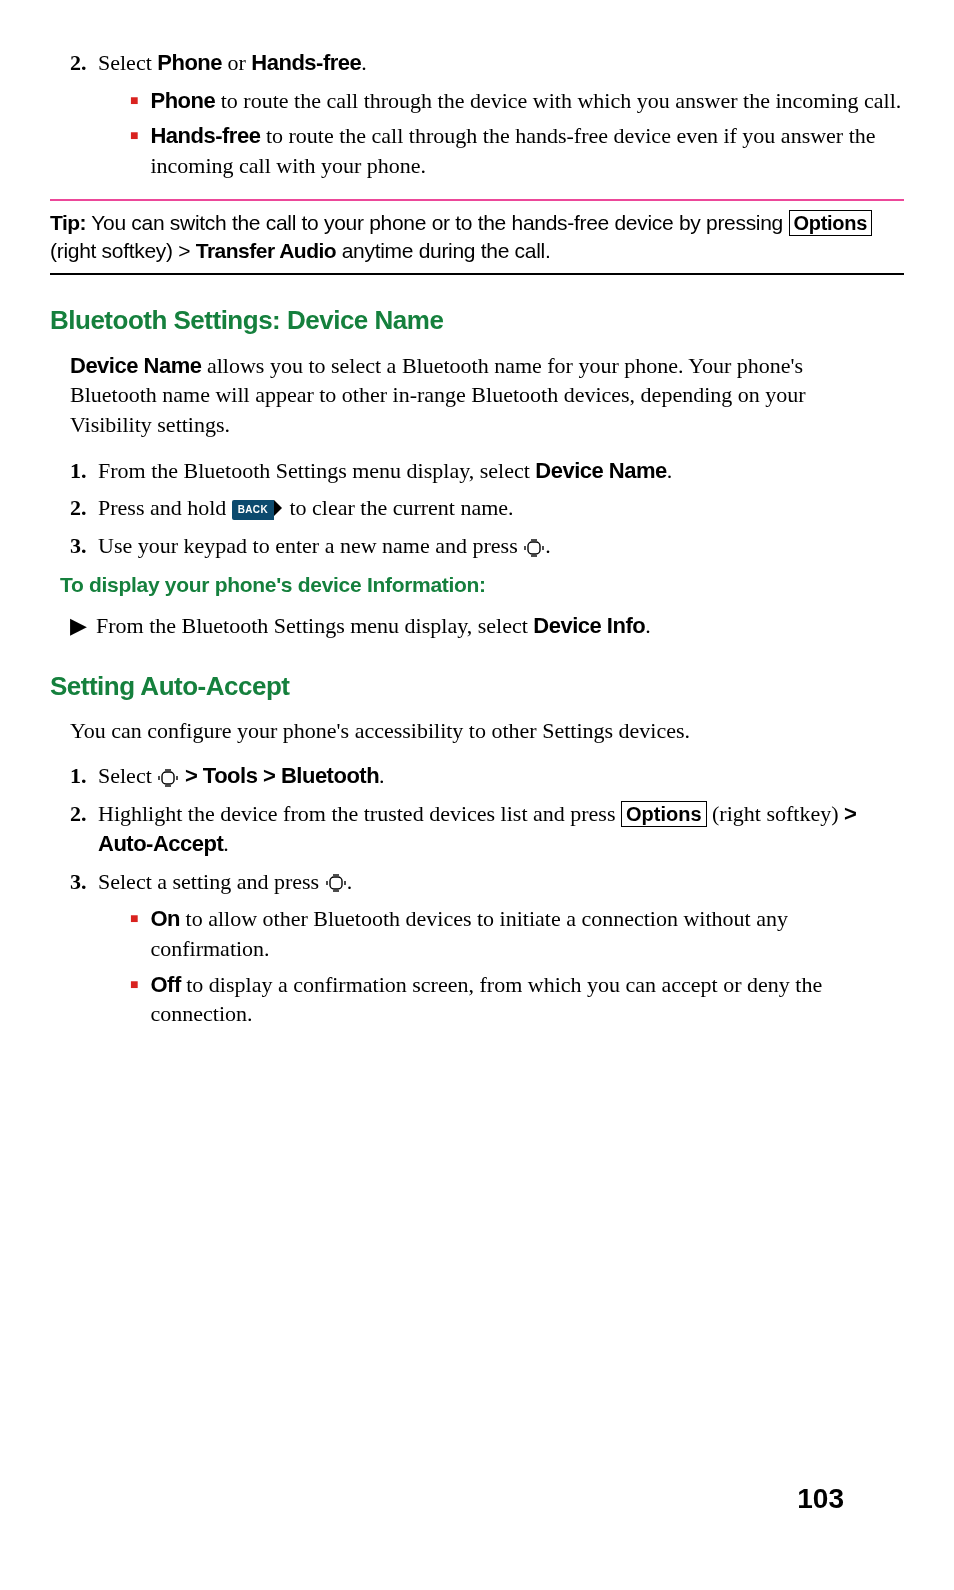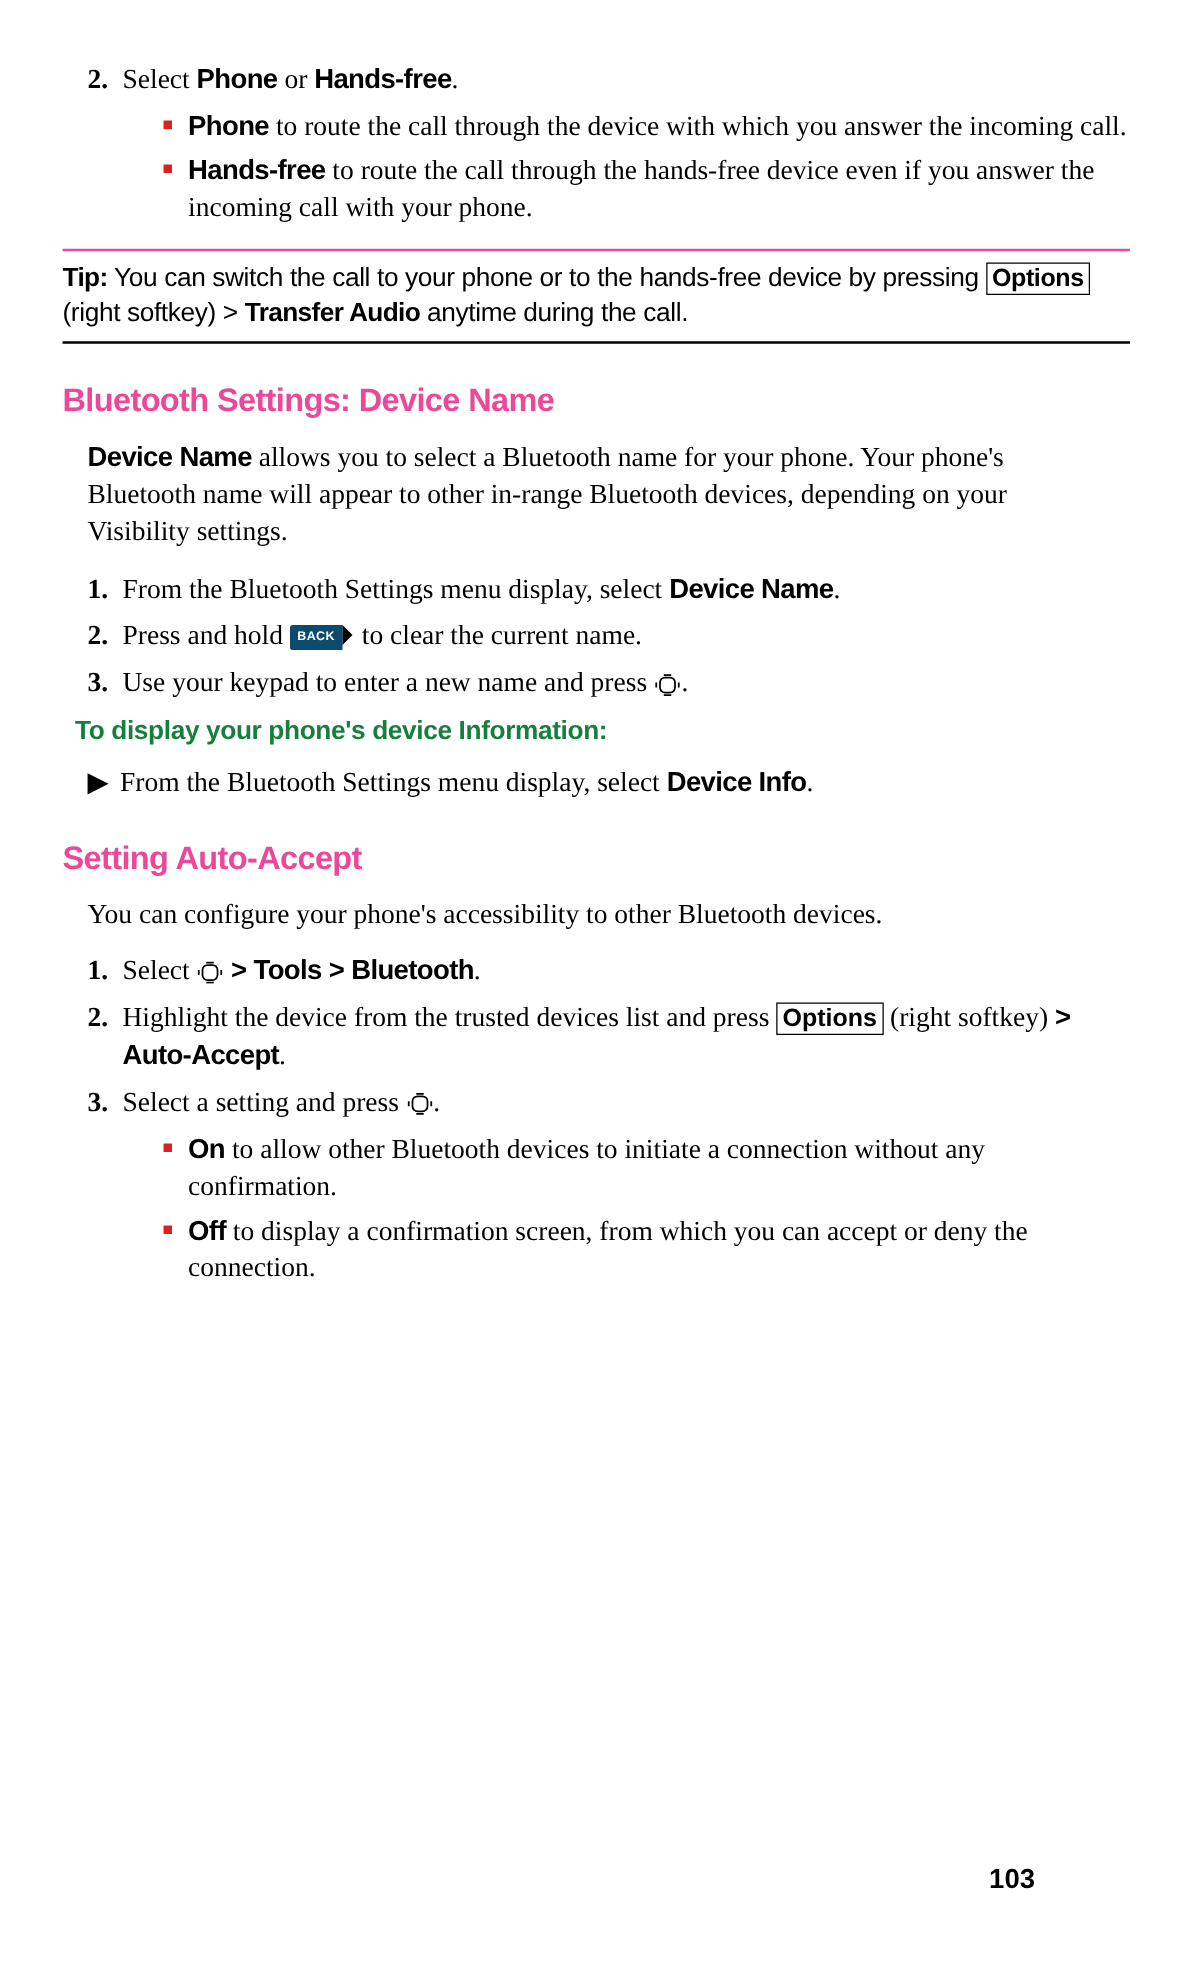--- a/index.html
+++ b/index.html
@@ -53,21 +53,21 @@
   .softkey {
     border: 1.5px solid #000;
     padding: 0 4px;
     font-family: Arial, Helvetica, sans-serif;
     font-weight: bold;
     display: inline-block;
     line-height: 1.2;
     font-size: 20px;
   }
   h3 {
-    color: #ec4899;
+    color: #15803d;
     font-family: Arial, Helvetica, sans-serif;
     font-weight: bold;
     font-size: 26px;
     margin: 28px 0 12px 0;
     letter-spacing: -0.5px;
   }
   .para {
     margin: 8px 20px 16px 20px;
   }
   .subhead {
@@ -110,24 +110,24 @@
     border-left: 8px solid #000;
   }
   .nav-key {
     display: inline-block;
     vertical-align: middle;
   }
   .nav-key svg { display: block; }
   .page-num {
     position: absolute;
     bottom: 40px;
-    right: 76px;
-    font-family: Arial, Helvetica, sans-serif;
-    font-weight: bold;
-    font-size: 22px;
+    right: 60px;
+    font-family: Arial, Helvetica, sans-serif;
+    font-weight: bold;
+    font-size: 28px;
   }
   .page-wrap { position: relative; min-height: 1510px; }
 </style>
 </head>
 <body>
 
 <div class="page-wrap">
 
   <div class="num-item">
     <span class="num">2.</span>
@@ -175,21 +175,21 @@
           </svg></span><span>.</span></span>
   </div>
 
   <div class="subhead">To display your phone's device Information:</div>
   <div class="arrow-item">
     <span class="arr">▶</span>
     <span class="txt"><span>From the Bluetooth Settings menu display, select </span><span class="b">Device Info</span><span>.</span></span>
   </div>
 
   <h3>Setting Auto-Accept</h3>
-  <div class="para">You can configure your phone's accessibility to other Bluetooth devices.</div>
+  <div class="para">You can configure your phone's accessibility to other Settings devices.</div>
 
   <div class="num-item">
     <span class="num">1.</span>
     <span class="txt"><span>Select </span><span class="nav-key"><svg width="22" height="18" viewBox="0 0 22 18">
             <rect x="5" y="3" width="12" height="12" rx="4" fill="none" stroke="#000" stroke-width="1.4"></rect>
             <line x1="8" y1="1" x2="14" y2="1" stroke="#000" stroke-width="1.4"></line>
             <line x1="8" y1="17" x2="14" y2="17" stroke="#000" stroke-width="1.4"></line>
             <line x1="2" y1="7" x2="2" y2="11" stroke="#000" stroke-width="1.4"></line>
             <line x1="20" y1="7" x2="20" y2="11" stroke="#000" stroke-width="1.4"></line>
           </svg></span><span class="b"> &gt; Tools &gt; Bluetooth</span><span>.</span></span>

